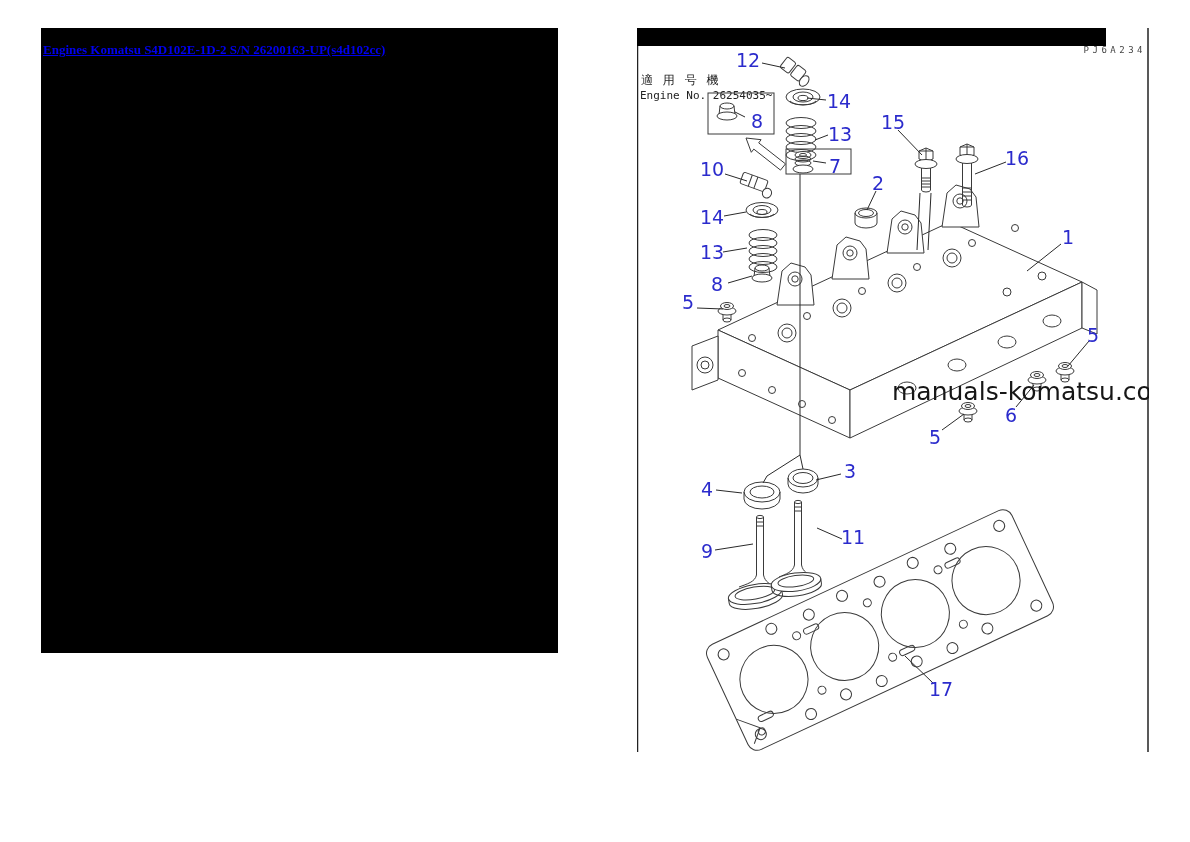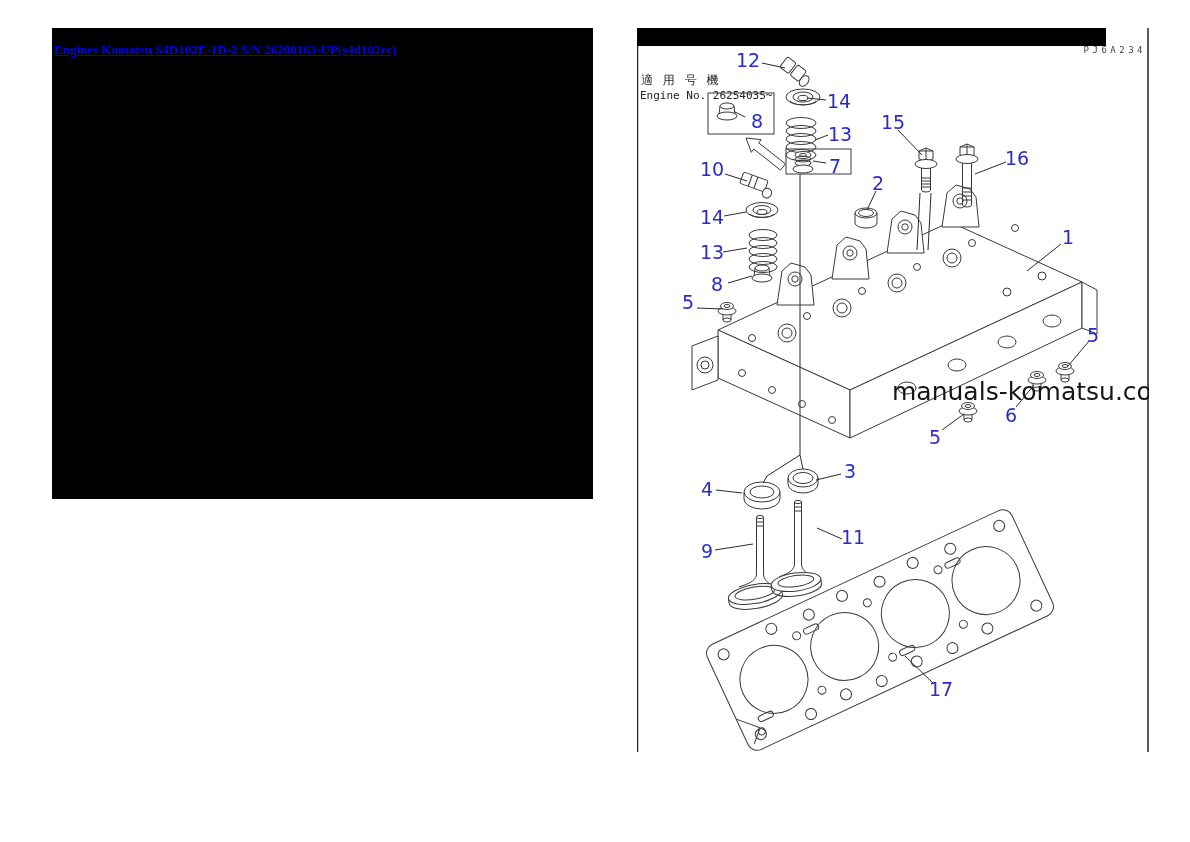--- a/index.html
+++ b/index.html
@@ -1,19 +1,19 @@
 <!DOCTYPE html>
 <html><head>
 <meta charset="utf-8">
 <style>
   html,body{margin:0;padding:0;background:#ffffff;}
   body{width:1190px;height:842px;position:relative;overflow:hidden;
        font-family:"Liberation Sans", sans-serif;}
-  .left-panel{position:absolute;left:52px;top:28px;width:517px;height:471px;
-              background:#000;padding-left:24px;}
+  .left-panel{position:absolute;left:41px;top:28px;width:517px;height:625px;
+              background:#000;}
   .manual-link{position:absolute;left:2px;top:14px;
                font-family:"Liberation Serif", serif;
                font-weight:bold;font-size:13px;color:#0000ee;
                text-decoration:underline;white-space:nowrap;}
   .diagram-wrap{position:absolute;left:637px;top:28px;width:512px;height:724px;}
   svg text{user-select:none;}
   .lineart{fill:none;stroke:#3a3a3a;stroke-width:1;}
   .solid{fill:#ffffff;stroke:#3a3a3a;stroke-width:1;}
   .leader{fill:none;stroke:#2a2a2a;stroke-width:1;}
   .plabel{font-family:"DejaVu Sans", sans-serif;font-size:19px;fill:#2b2bcc;}

